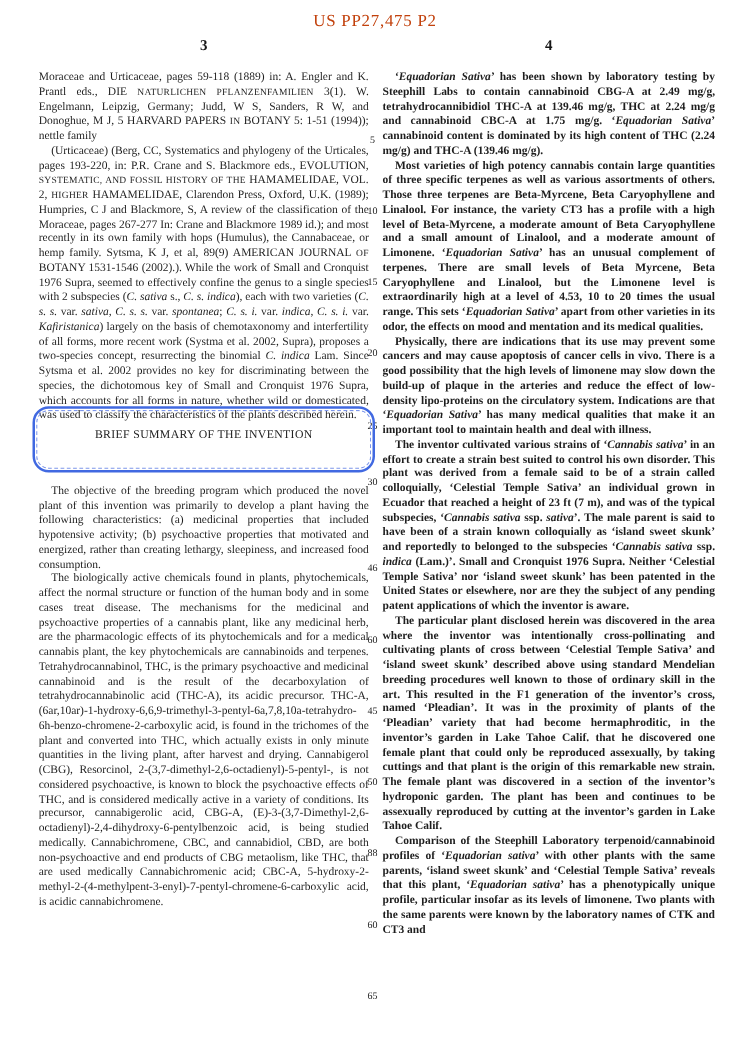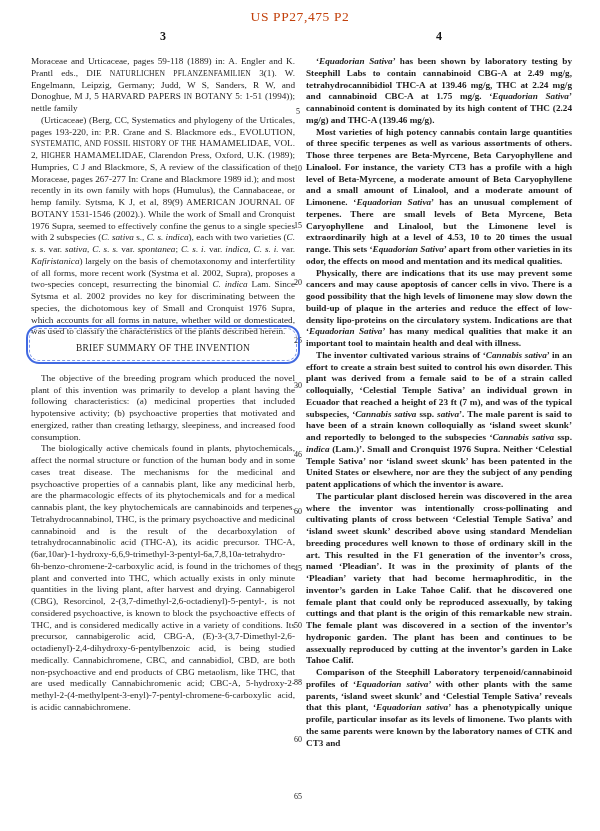--- a/index.html
+++ b/index.html
@@ -27,21 +27,21 @@
   }
   .col-left{left:31px;width:264px;}
   .col-right{left:306px;width:266px;font-weight:bold;}
   .column p{margin:0;}
   .column p.ind{text-indent:10px;}
   .sc{font-size:7.6px;letter-spacing:.2px;}
   
   .annotation-box{
     position:relative;
     margin:-13px -5px 9px -5px;
-    padding:16px 5px 7px 5px;
+    padding:16px 5px 21px 5px;
     border:2.5px solid #4169e1;
     border-radius:13px;
     background:transparent;
   }
   .annotation-box::before{
     content:"";position:absolute;inset:1px;
     border:1px dashed #7e97ea;border-radius:10px;pointer-events:none;
   }
   .section-heading{
     text-align:center;font-size:9.4px;letter-spacing:.3px;color:#222;

